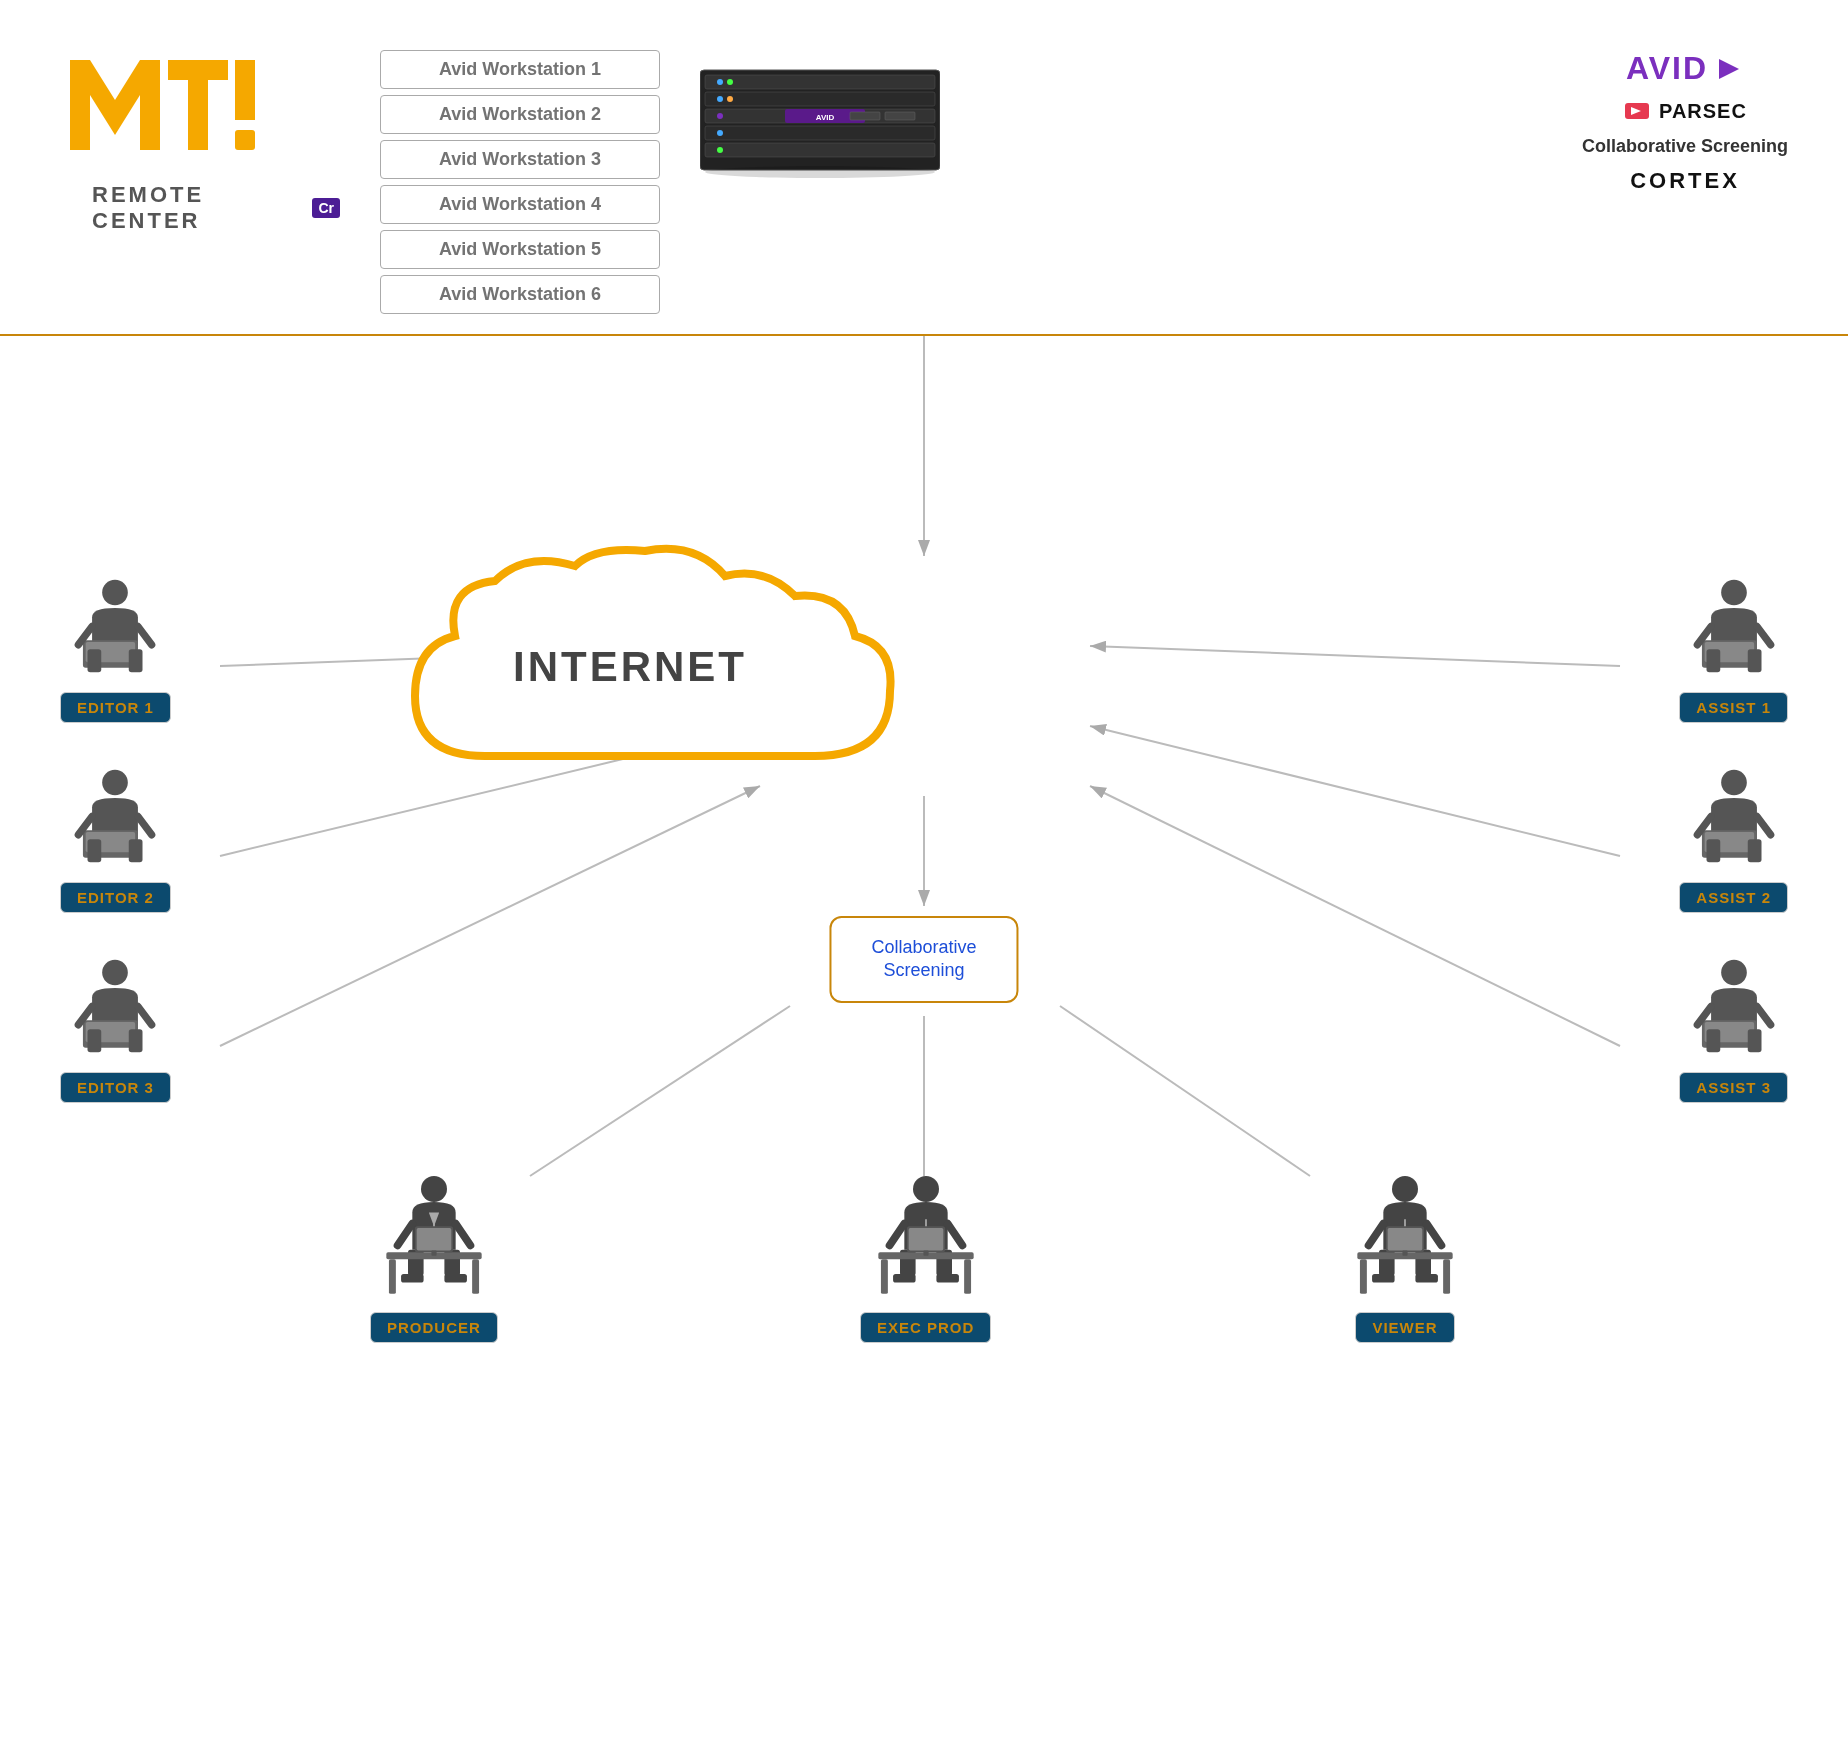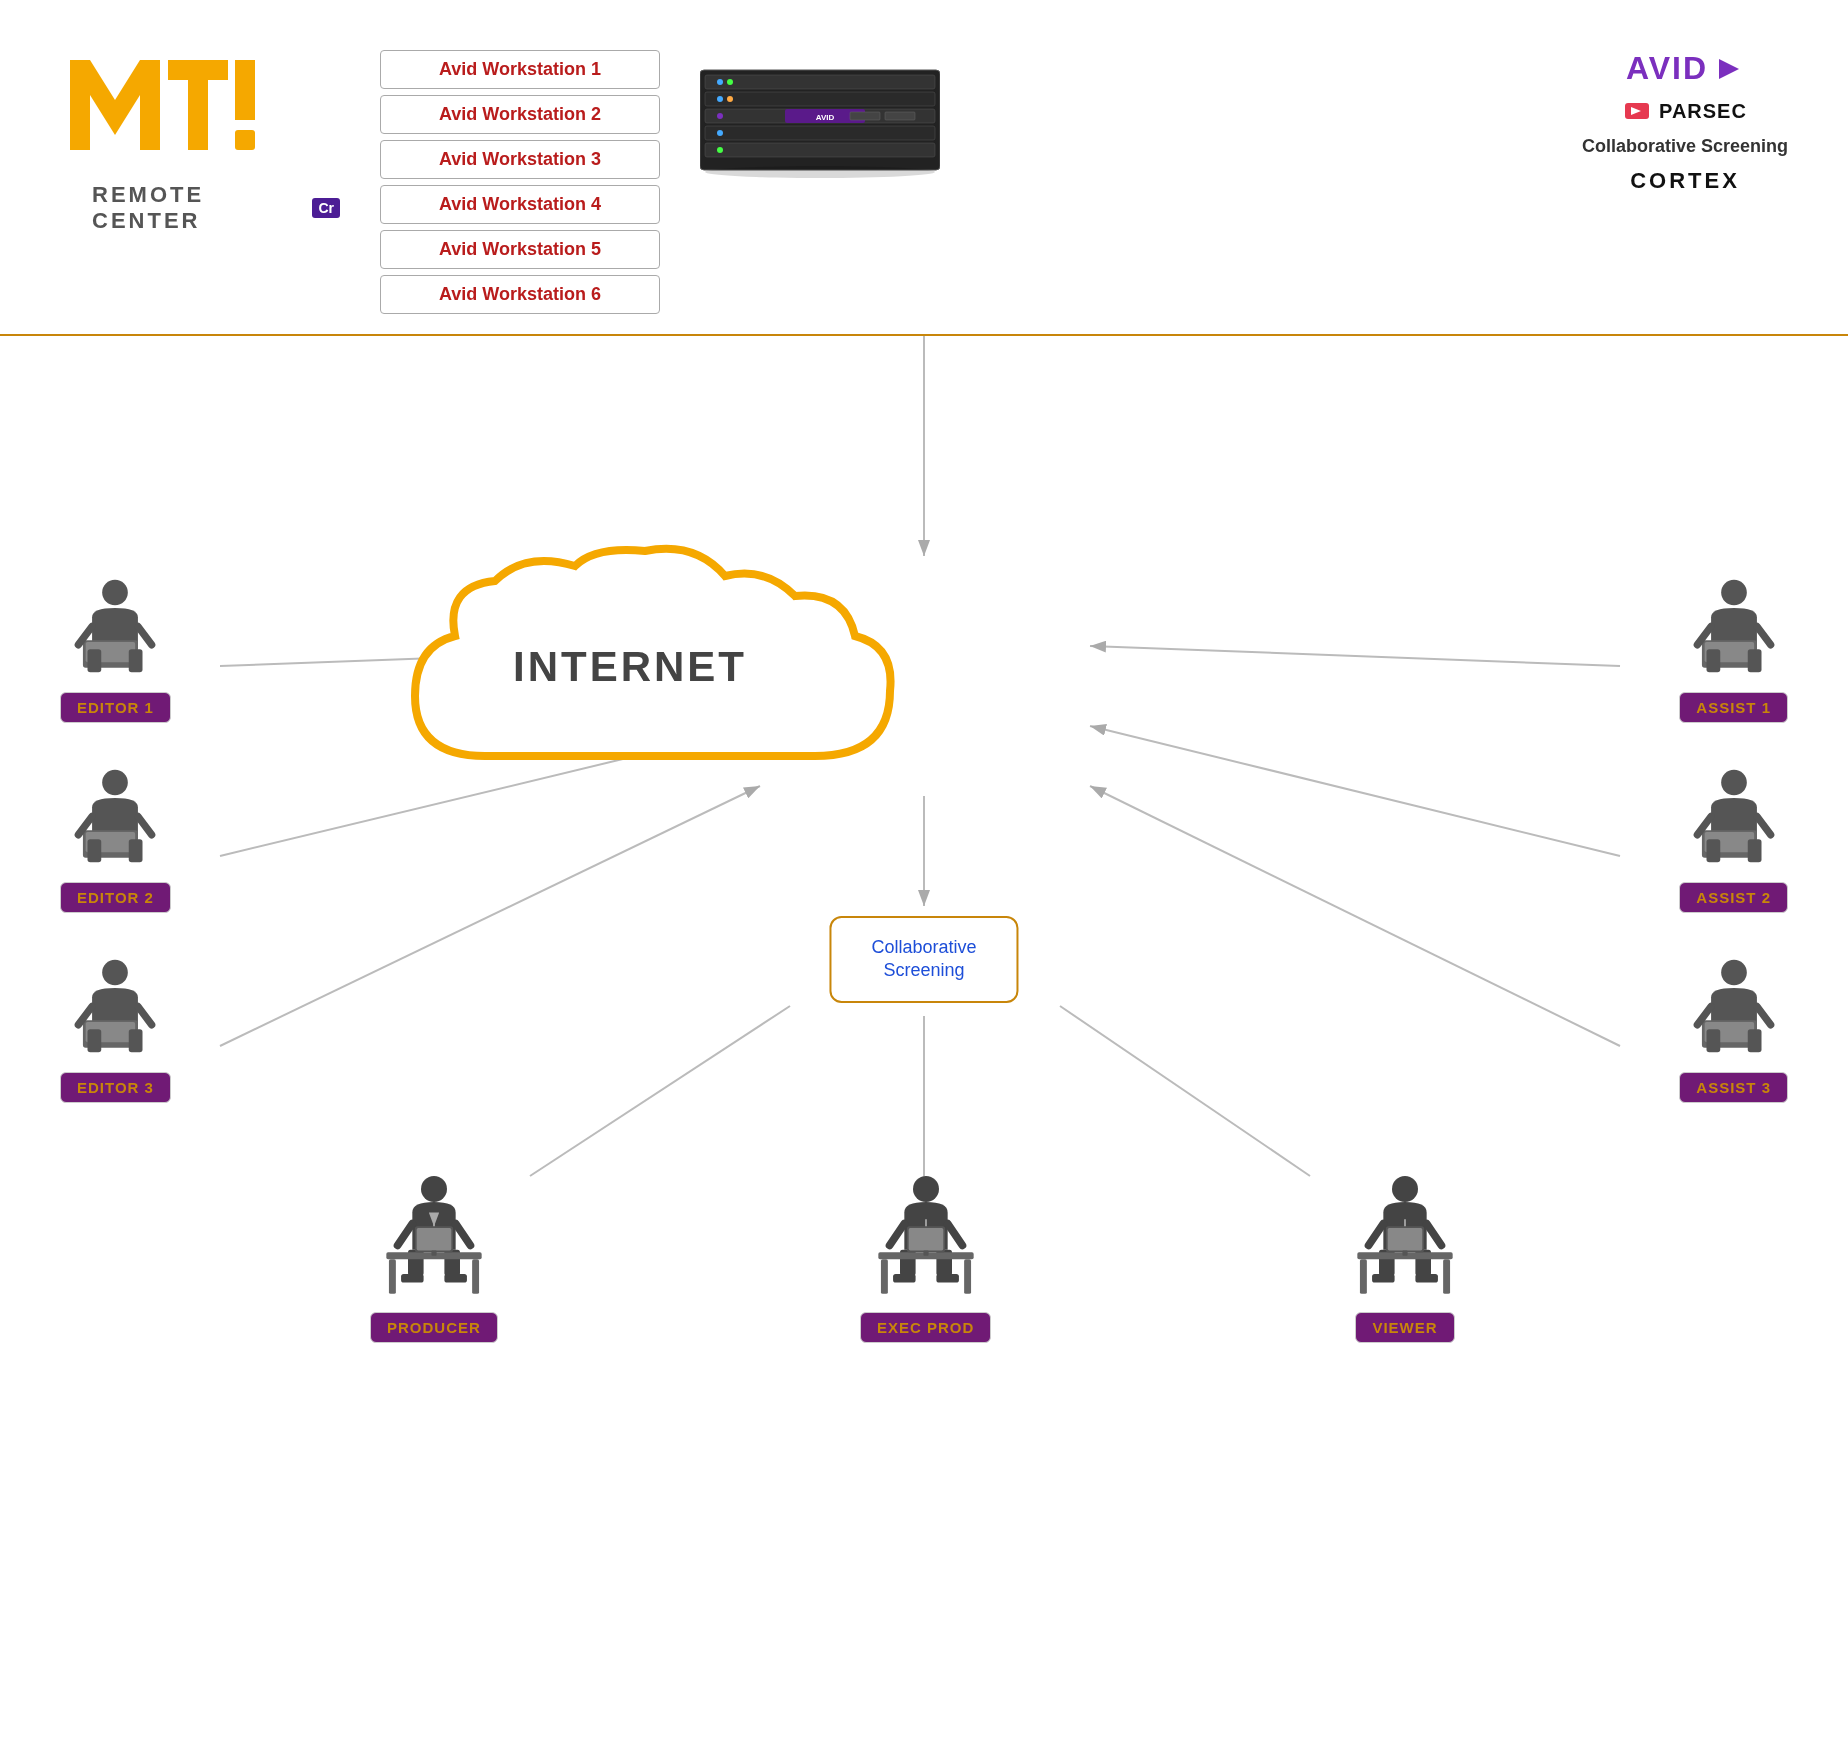--- a/index.html
+++ b/index.html
@@ -58,21 +58,21 @@
       flex-direction: column;
       gap: 6px;
       margin-top: 10px;
     }
     .workstation-item {
       border: 1.5px solid #aaa;
       border-radius: 4px;
       padding: 8px 30px;
       font-size: 18px;
       font-weight: bold;
-      color: #b91c1c;
+      color: #737373;
       text-align: center;
       min-width: 280px;
     }
 
     
     .server-image {
       margin-left: 40px;
       margin-top: 20px;
     }
     .server-svg {
@@ -161,21 +161,21 @@
       height: 110px;
     }
     .person-label {
       border: 1.5px solid #ccc;
       border-radius: 6px;
       padding: 6px 16px;
       font-size: 15px;
       font-weight: 900;
       color: #c8860a;
       letter-spacing: 1px;
-      background: #701a75;
+      background: #0c4a6e;
       margin-top: 6px;
     }
 
     
     .cloud-container {
       position: absolute;
       left: 50%;
       top: 200px;
       transform: translateX(-50%);
       display: flex;

